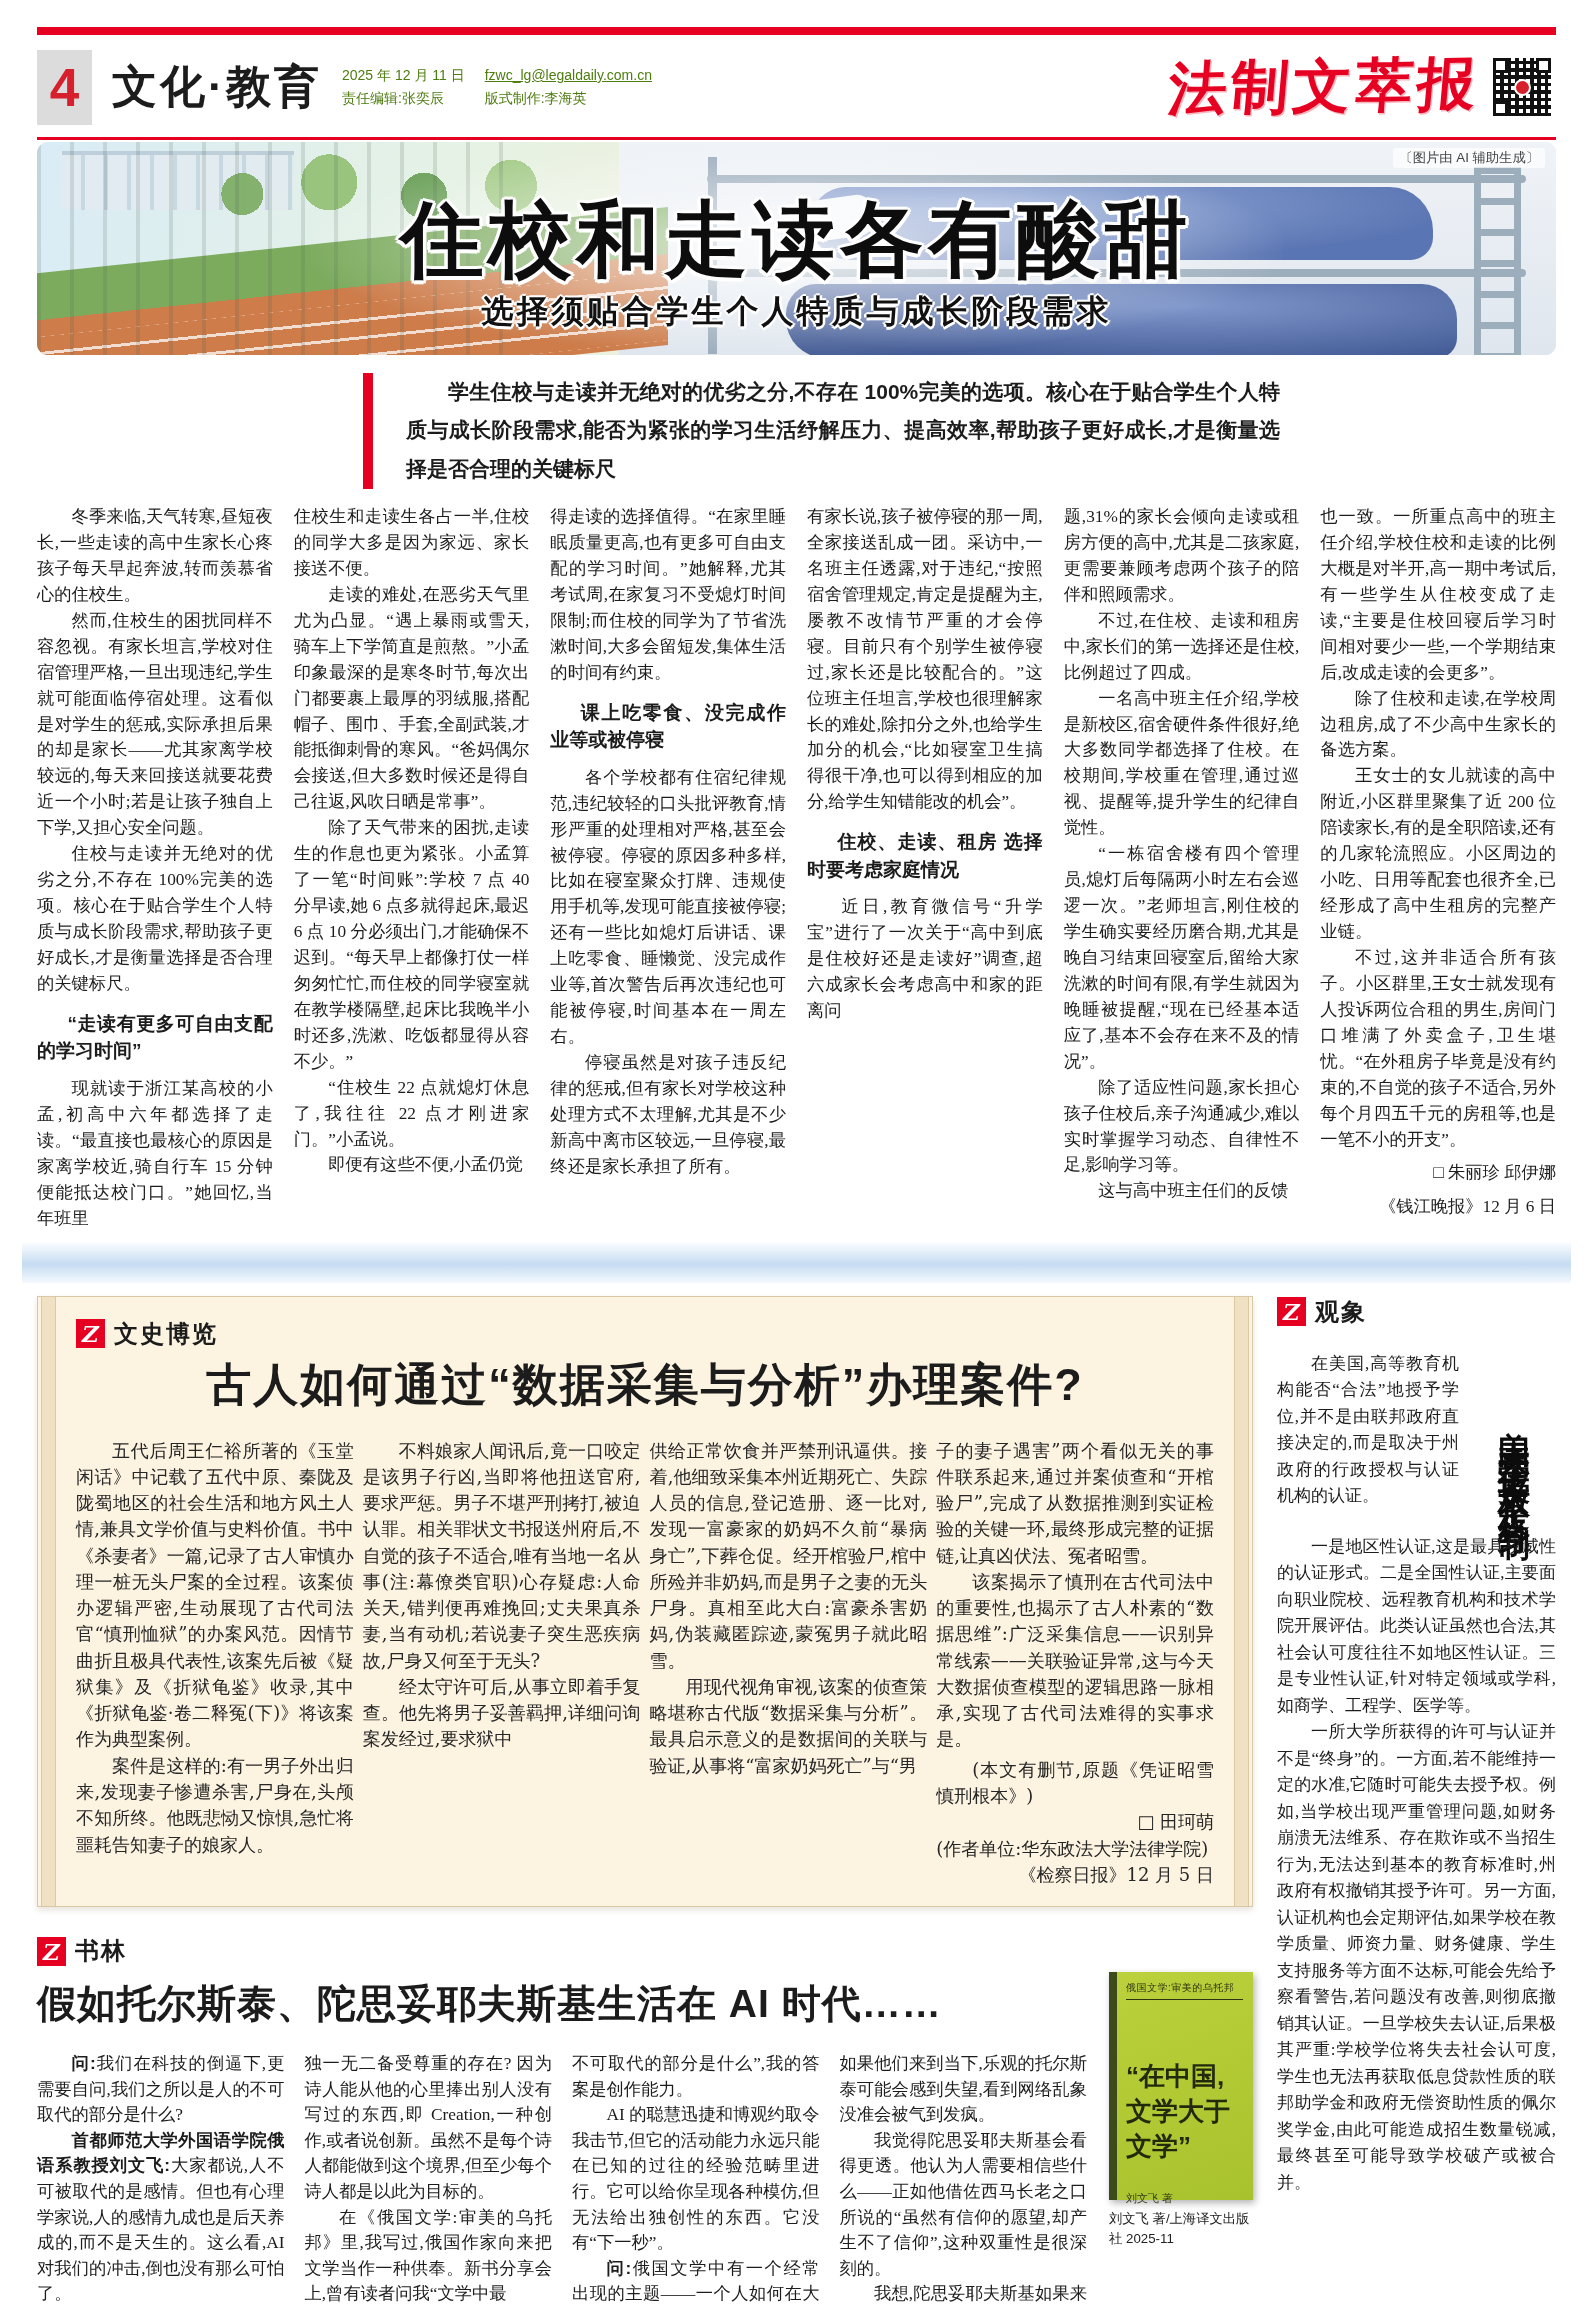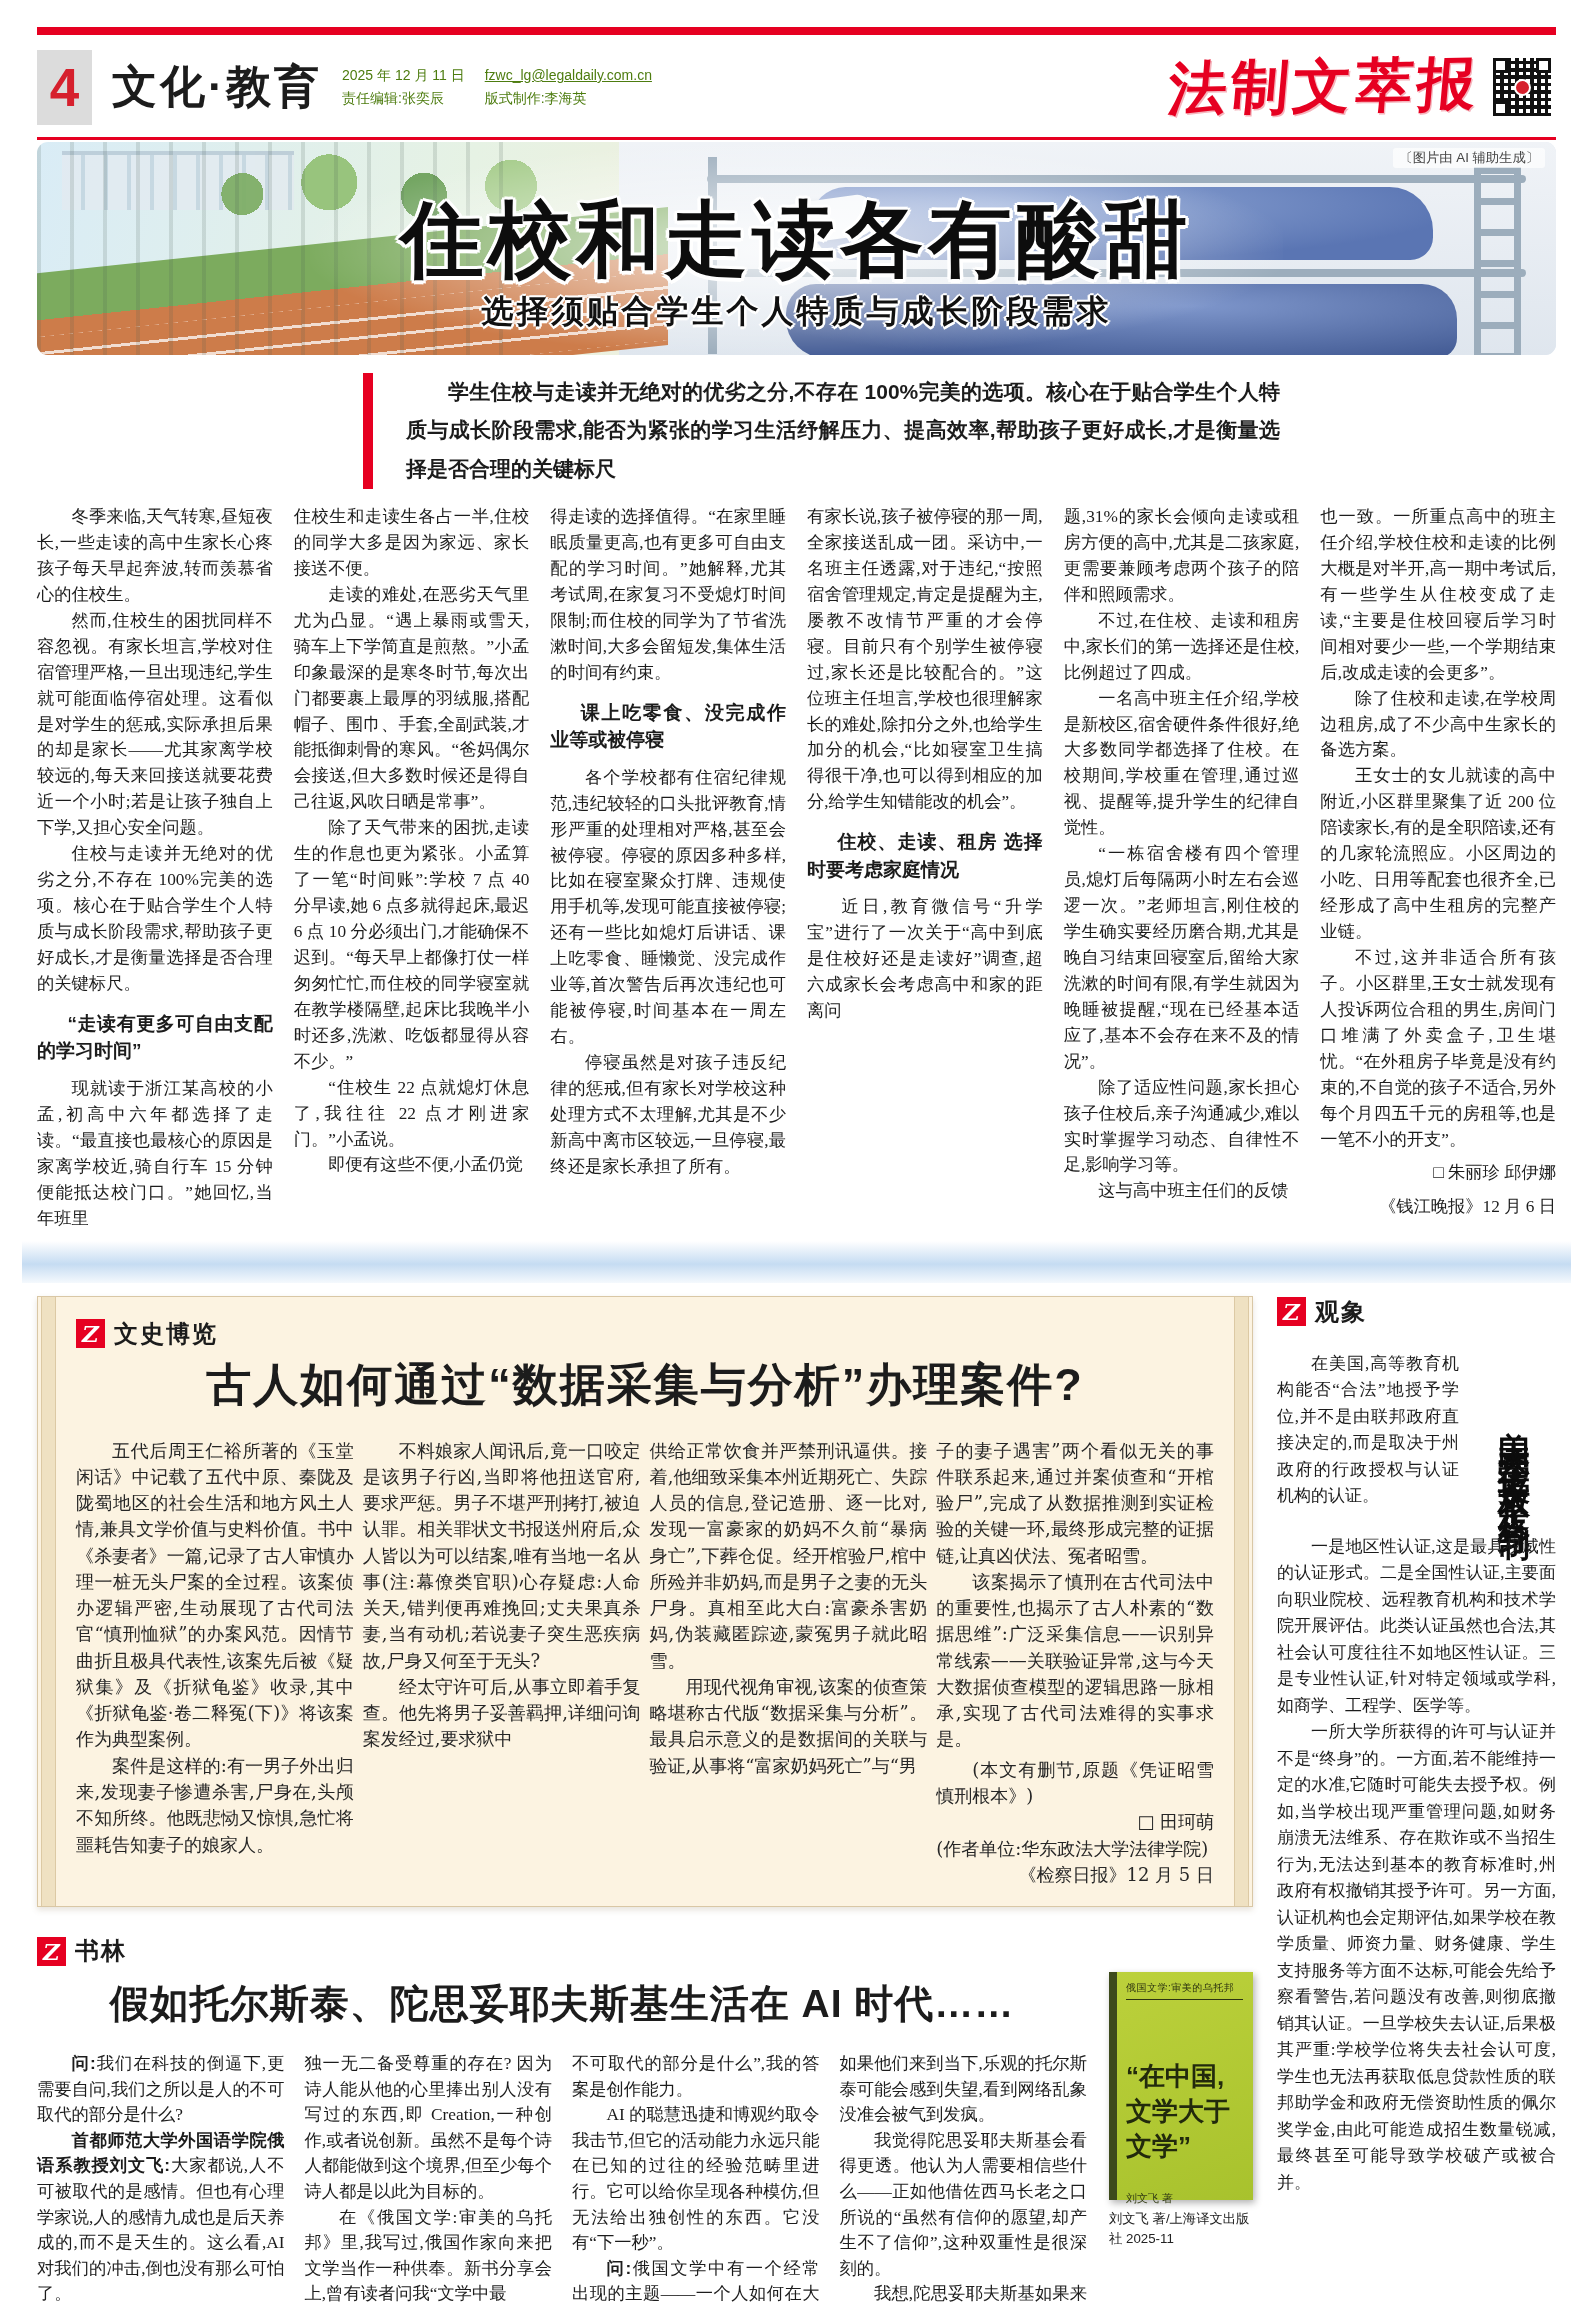--- a/index.html
+++ b/index.html
@@ -105,21 +105,21 @@
           line-height:1.46; text-align:justify; color:#262626; }
   .wcol p { text-indent:2em; }
   .wcol p.cont { text-indent:0; }
   .wcol p.note { text-indent:2em; margin-top:4px; }
   .wcol p.byline { text-indent:0; text-align:right; }
   
   .shulin { margin-top:28px; }
   .shulin-flex { display:flex; gap:22px; margin-top:4px; }
   .shulin-main { flex:1 1 auto; }
   .shulin-title { font-family:"Liberation Sans",sans-serif; font-weight:900; font-size:39px;
-           letter-spacing:1px; text-align:center; margin:5px 0 20px; }
+           letter-spacing:1px; margin:5px 0 20px; }
   .shulin-cols { display:flex; gap:20px; }
   .scol { flex:1 1 0; font-size:17.3px; line-height:1.48; text-align:justify; }
   .scol p { text-indent:2em; }
   .scol p.cont { text-indent:0; }
   .scol b { font-family:"Liberation Sans",sans-serif; }
   .book-panel { flex:0 0 144px; }
   .book-cover { position:relative; width:144px; height:228px; background:linear-gradient(160deg,#bcd13b,#a8c22d);
            box-shadow:2px 3px 7px rgba(0,0,0,.3); padding:9px 10px 8px 17px; }
   .book-spine { position:absolute; left:0; top:0; bottom:0; width:8px; background:#3d4a1c; }
   .book-series { font-size:10px; color:#2c3310; border-bottom:1px solid #2c3310; padding-bottom:4px;
@@ -251,21 +251,21 @@
           <div class="zlogo">Z</div>
           <div class="sec-label">文史博览</div>
         </div>
         <div class="wenshi-title">古人如何通过“数据采集与分析”办理案件?</div>
         <div class="wenshi-cols">
           <div class="wcol">
               <p>五代后周王仁裕所著的《玉堂闲话》中记载了五代中原、秦陇及陇蜀地区的社会生活和地方风土人情,兼具文学价值与史料价值。书中《杀妻者》一篇,记录了古人审慎办理一桩无头尸案的全过程。该案侦办逻辑严密,生动展现了古代司法官“慎刑恤狱”的办案风范。因情节曲折且极具代表性,该案先后被《疑狱集》及《折狱龟鉴》收录,其中《折狱龟鉴·卷二释冤(下)》将该案作为典型案例。</p>
               <p>案件是这样的:有一男子外出归来,发现妻子惨遭杀害,尸身在,头颅不知所终。他既悲恸又惊惧,急忙将噩耗告知妻子的娘家人。</p>
             </div>
           <div class="wcol">
-              <p>不料娘家人闻讯后,竟一口咬定是该男子行凶,当即将他扭送官府,要求严惩。男子不堪严刑拷打,被迫认罪。相关罪状文书报送州府后,众人皆以为可以结案,唯有当地一名从事(注:幕僚类官职)心存疑虑:人命关天,错判便再难挽回;丈夫果真杀妻,当有动机;若说妻子突生恶疾病故,尸身又何至于无头?</p>
+              <p>不料娘家人闻讯后,竟一口咬定是该男子行凶,当即将他扭送官府,要求严惩。男子不堪严刑拷打,被迫认罪。相关罪状文书报送州府后,不自觉的孩子不适合,唯有当地一名从事(注:幕僚类官职)心存疑虑:人命关天,错判便再难挽回;丈夫果真杀妻,当有动机;若说妻子突生恶疾病故,尸身又何至于无头?</p>
               <p>经太守许可后,从事立即着手复查。他先将男子妥善羁押,详细问询案发经过,要求狱中</p>
             </div>
           <div class="wcol">
               <p class="cont">供给正常饮食并严禁刑讯逼供。接着,他细致采集本州近期死亡、失踪人员的信息,登记造册、逐一比对,发现一富豪家的奶妈不久前“暴病身亡”,下葬仓促。经开棺验尸,棺中所殓并非奶妈,而是男子之妻的无头尸身。真相至此大白:富豪杀害奶妈,伪装藏匿踪迹,蒙冤男子就此昭雪。</p>
               <p>用现代视角审视,该案的侦查策略堪称古代版“数据采集与分析”。最具启示意义的是数据间的关联与验证,从事将“富家奶妈死亡”与“男</p>
             </div>
           <div class="wcol">
               <p class="cont">子的妻子遇害”两个看似无关的事件联系起来,通过并案侦查和“开棺验尸”,完成了从数据推测到实证检验的关键一环,最终形成完整的证据链,让真凶伏法、冤者昭雪。</p>
               <p>该案揭示了慎刑在古代司法中的重要性,也揭示了古人朴素的“数据思维”:广泛采集信息——识别异常线索——关联验证异常,这与今天大数据侦查模型的逻辑思路一脉相承,实现了古代司法难得的实事求是。</p>
               <p class="note">(本文有删节,原题《凭证昭雪 慎刑根本》)</p>

